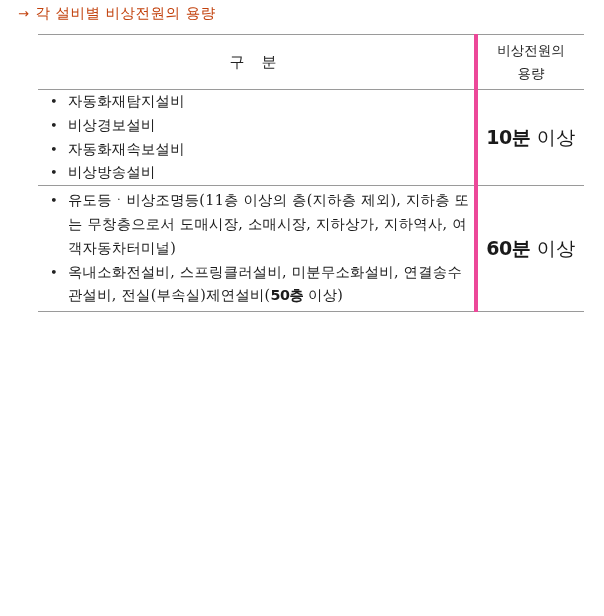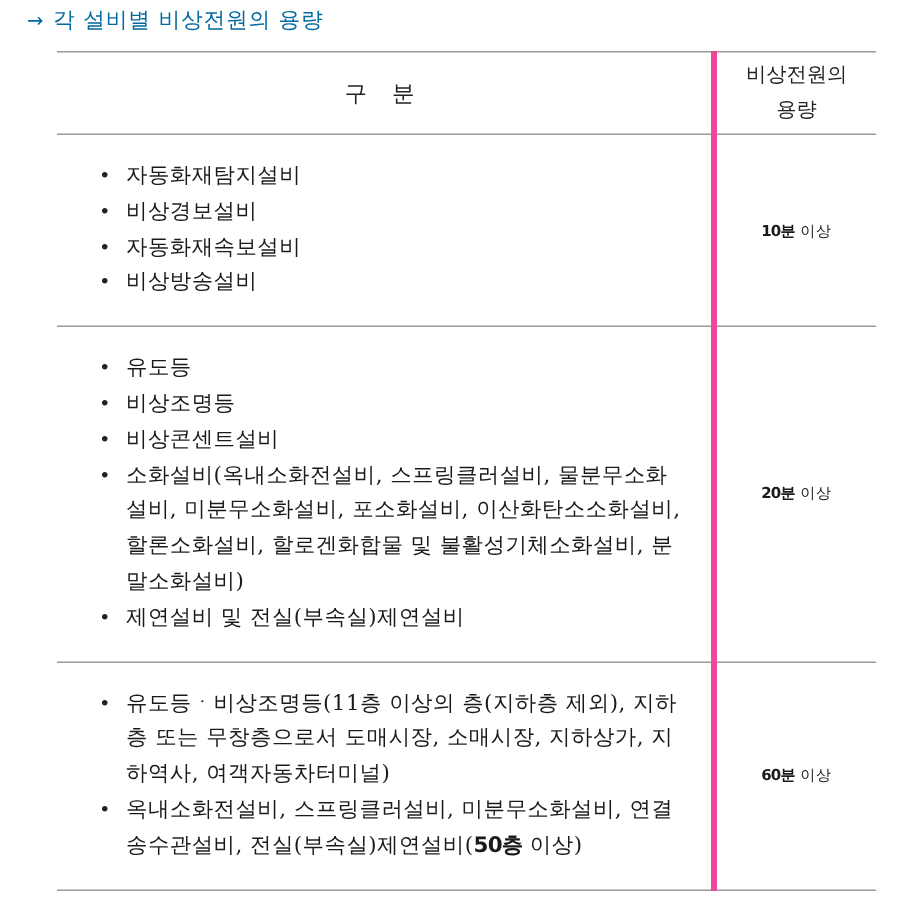--- a/index.html
+++ b/index.html
@@ -15,21 +15,21 @@
       font-family: "DejaVu Serif", "Liberation Serif", serif;
       color: #1a1a1a;
     }
     .heading {
       position: absolute;
       left: 18px;
       top: 4px;
       font-family: "DejaVu Sans", "Liberation Sans", sans-serif;
       font-size: 14.5px;
       letter-spacing: 0.5px;
-      color: #0369a1;
+      color: #c2410c;
     }
     .heading .arrow {
       display: inline-block;
       margin-right: 6px;
       font-size: 13px;
     }
     table.cap {
       position: absolute;
       left: 38px;
       top: 34px;
@@ -59,41 +59,41 @@
     th.h-right {
       font-size: 13.5px;
       line-height: 23px;
       text-align: center;
     }
     td.items {
       padding: 0 4px 0 12px !important;
     }
     ul.blist {
       list-style: none;
-      margin: 16px;
+      margin: 0;
       padding: 0;
     }
     ul.blist li {
       position: relative;
       padding-left: 18px;
       font-size: 14.3px;
       line-height: 23.8px;
       letter-spacing: 0.3px;
     }
     ul.blist li::before {
       content: "•";
       position: absolute;
       left: 0;
       top: 0;
       font-size: 13px;
       color: #222;
     }
     td.cap-val {
       text-align: center;
-      font-size: 10px;
+      font-size: 19px;
       letter-spacing: 0.5px;
     }
     td.cap-val b, ul.blist b {
       font-family: "DejaVu Sans", "Liberation Sans", sans-serif;
       font-weight: bold;
       letter-spacing: -0.5px;
     }
     tr.r1 td { height: 94px; }
     tr.r2 td { height: 167px; }
     tr.r3 td { height: 47px; }
@@ -129,32 +129,20 @@
         <ul class="blist">
           <li>자동화재탐지설비</li>
           <li>비상경보설비</li>
           <li>자동화재속보설비</li>
           <li>비상방송설비</li>
         </ul>
       </td>
       <td class="col-right cap-val"><b>10분</b><span> 이상</span></td>
     </tr>
 
-    <tr class="r2">
-      <td class="col-left items">
-        <ul class="blist">
-          <li>유도등</li>
-          <li>비상조명등</li>
-          <li>비상콘센트설비</li>
-          <li>소화설비(옥내소화전설비,  스프링클러설비,  물분무소화설비, 미분무소화설비, 포소화설비, 이산화탄소소화설비, 할론소화설비, 할로겐화합물 및 불활성기체소화설비, 분말소화설비)</li>
-          <li>제연설비 및 전실(부속실)제연설비</li>
-        </ul>
-      </td>
-      <td class="col-right cap-val"><b>20분</b><span> 이상</span></td>
-    </tr>
 
 
 
     <tr class="r5">
       <td class="col-left items">
         <ul class="blist">
           <li>유도등ㆍ비상조명등(11층 이상의 층(지하층 제외), 지하층 또는 무창층으로서 도매시장, 소매시장, 지하상가, 지하역사, 여객자동차터미널)</li>
           <li><span>옥내소화전설비, 스프링클러설비, 미분무소화설비, 연결송수관설비, 전실(부속실)제연설비(</span><b>50층</b><span> 이상)</span></li>
         </ul>
       </td>

